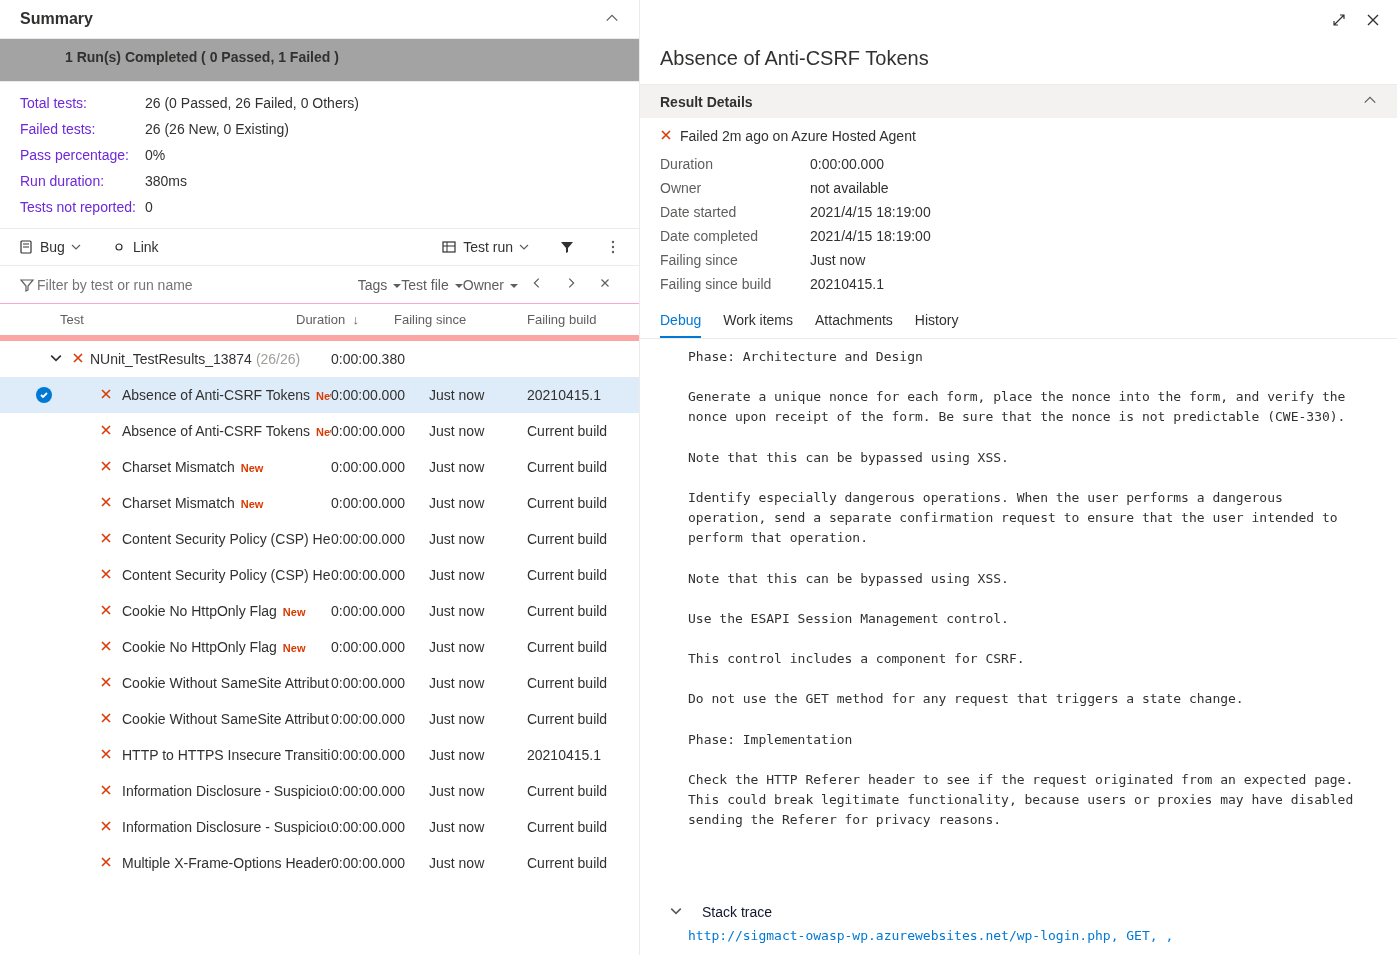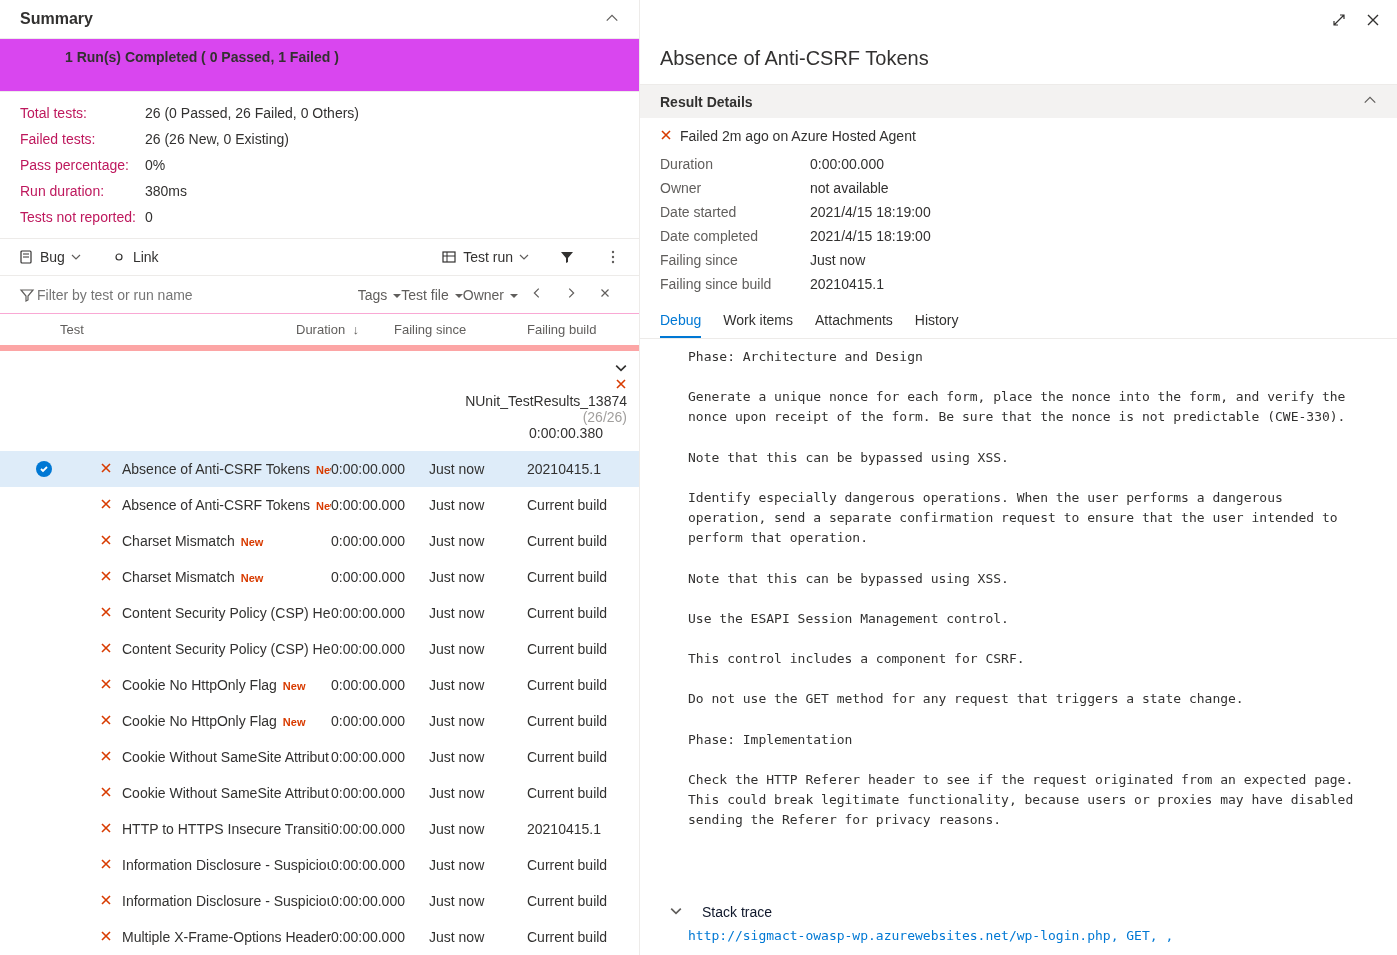--- a/index.html
+++ b/index.html
@@ -3,37 +3,37 @@
 <meta charset="utf-8">
 <style>
   * { box-sizing: border-box; }
   body { margin: 0; font-family: "Segoe UI", -apple-system, sans-serif; font-size: 14px; color: #323130; background: #fff; display: flex; height: 955px; width: 1397px; overflow: hidden; }
   .left { width: 640px; border-right: 1px solid #edebe9; display: flex; flex-direction: column; }
   .right { flex: 1; display: flex; flex-direction: column; }
 
   .summary-head { display: flex; align-items: center; padding: 10px 20px; border-bottom: 1px solid #edebe9; }
   .summary-head h3 { margin: 0; font-size: 16px; font-weight: 600; flex: 1; }
   .chev { font-size: 14px; color: #605e5c; cursor: pointer; }
-  .run-status { background: #d946ef; padding: 10px 20px 26px 65px; font-weight: 600; border-bottom: 1px solid #edebe9; }
+  .run-status { background: #a3a3a3; padding: 10px 20px 16px 65px; font-weight: 600; border-bottom: 1px solid #edebe9; }
   .summary-body { padding: 8px 20px; }
   .summary-row { display: flex; padding: 5px 0; font-size: 14px; }
-  .summary-row .k { width: 125px; color: #be185d; }
+  .summary-row .k { width: 125px; color: #6d28d9; }
   .toolbar { display: flex; align-items: center; padding: 6px 12px; border-top: 1px solid #edebe9; border-bottom: 1px solid #edebe9; gap: 18px; justify-content: center; }
   .tbtn { display: inline-flex; align-items: center; gap: 6px; cursor: pointer; padding: 4px 6px; }
   .spacer { flex: 1; }
   .icon-mini { width: 16px; height: 16px; display: inline-flex; align-items: center; justify-content: center; }
   .filter-row { display: flex; align-items: center; padding: 6px 19px; border-bottom: 1px solid #f9a8d4; gap: 0; color: #605e5c; }
   .filter-input { border: none; outline: none; flex: 1; font-size: 14px; color: #323130; }
   .nav-x { margin-left: 4px; cursor: pointer; padding: 4px 8px; }
   .table-head { display: flex; align-items: center; padding: 8px 12px 8px 60px; color: #605e5c; font-size: 13px; border-bottom: 6px solid #fca5a5; }
   .col-test { flex: 1; }
   .col-dur { width: 98px; }
   .col-fs { width: 98px; }
   .col-fb { width: 100px; margin-left: 35px; }
-  .group-row { display: flex; align-items: flex-end; padding: 10px 12px 10px 50px; font-size: 14px; flex-direction: column; }
+  .group-row { display: flex; align-items: flex-end; padding: 10px 12px 10px 50px; font-size: 14px; }
   .group-row .gname { font-weight: 400; margin-left: 6px; }
   .group-row .gcount { color: #a19f9d; margin-left: 4px; }
   .rows { overflow-y: auto; flex: 1; position: relative; }
   .row { display: flex; align-items: center; padding: 10px 12px 10px 36px; font-size: 14px; }
   .row.selected { background: #deecf9; }
   .rad { width: 16px; height: 16px; border-radius: 50%; background: #0078d4; display: flex; align-items: center; justify-content: center; margin-right: 48px; visibility: hidden; }
   .row.selected .rad { visibility: visible; }
   .rad svg { width: 10px; height: 10px; }
   .row .rx { width: 14px; color: #d83b01; margin-right: 8px; font-weight: 400; flex-shrink: 0; }
   .row .tn { flex: 1; white-space: nowrap; overflow: hidden; text-overflow: clip; padding-right: 8px; }

